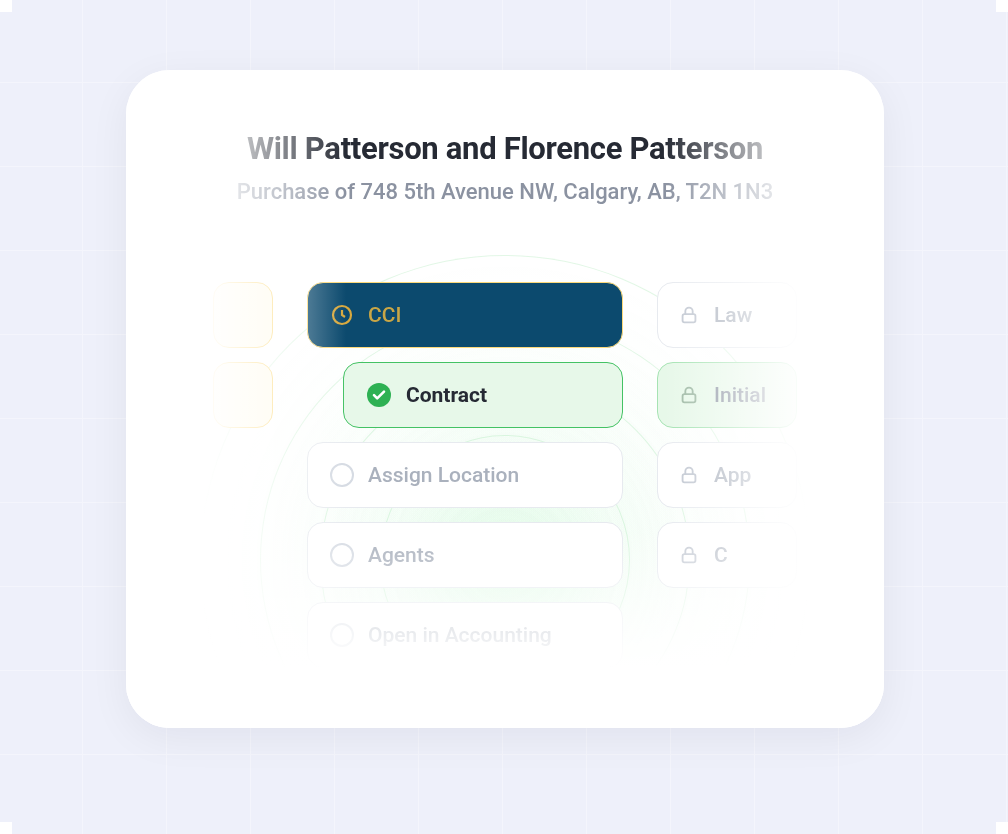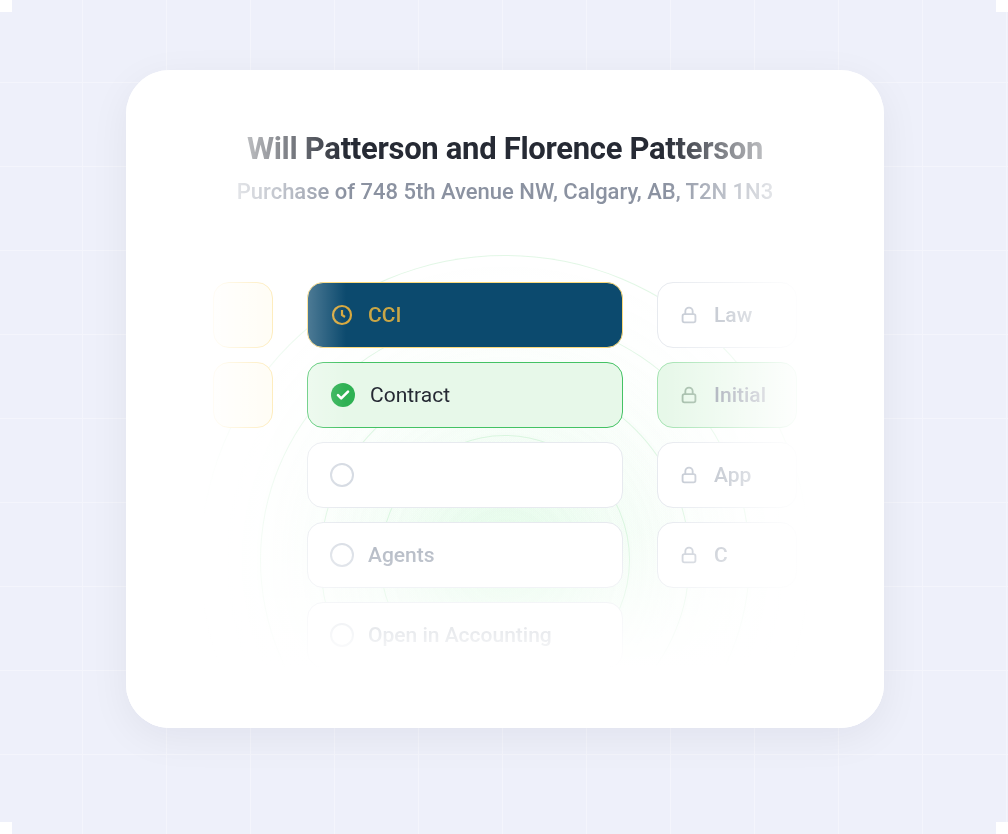--- a/index.html
+++ b/index.html
@@ -156,21 +156,22 @@
 
 .chip-amber {
   background: #0c4a6e;
   border-color: #fcd97a;
 }
 
 .chip-green-active {
   background: #e7f8e9;
   border-color: #44c264;
   color: #262a34;
-  font-weight: 400;
+  font-weight: 700;
+  margin-left: 36px;
 }
 
 .chip-plain {
   background: #ffffff;
   border-color: #e7eaef;
   color: #aab1bd;
 }
 
 .left-box {
   width: 60px;
@@ -268,20 +269,21 @@
             <svg viewBox="0 0 26 26">
               <circle cx="13" cy="13" r="12" fill="#2eb153"></circle>
               <path d="M8 13.2l3.2 3.2L18 9.6" stroke="#ffffff" stroke-width="2.6" fill="none" stroke-linecap="round" stroke-linejoin="round"></path>
             </svg>
           </span>
           <span>Contract</span>
         </div>
 
         <div class="chip chip-plain">
           <span class="icon circle-icon"></span>
+          <span>Assign Location</span>
         </div>
 
         <div class="chip chip-plain">
           <span class="icon circle-icon"></span>
           <span>Agents</span>
         </div>
 
         <div class="chip chip-plain">
           <span class="icon circle-icon"></span>
           <span>Open in Accounting</span>

